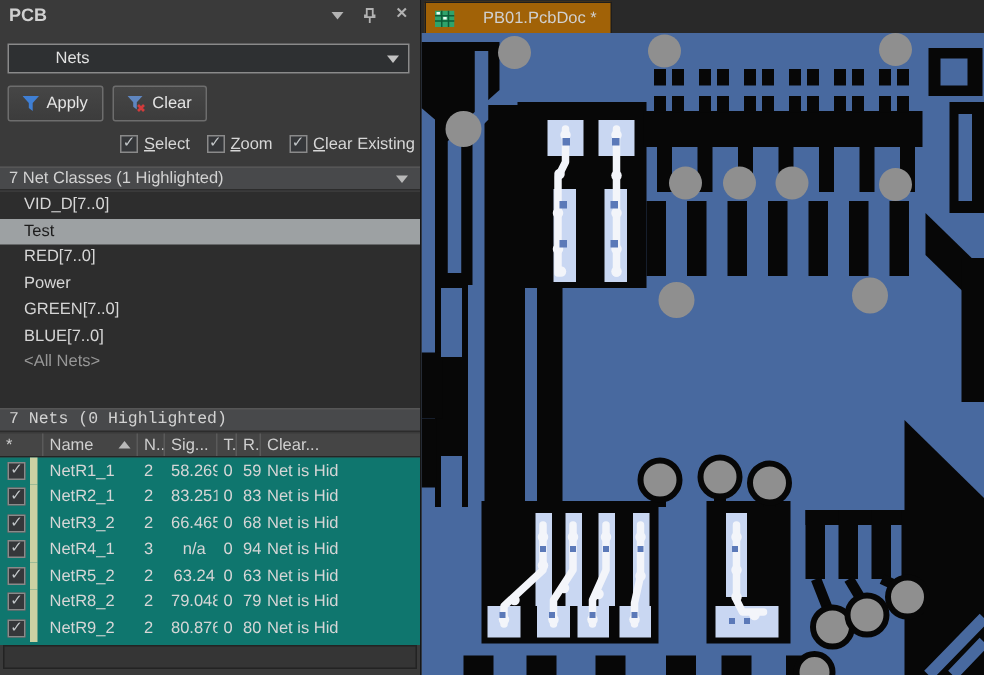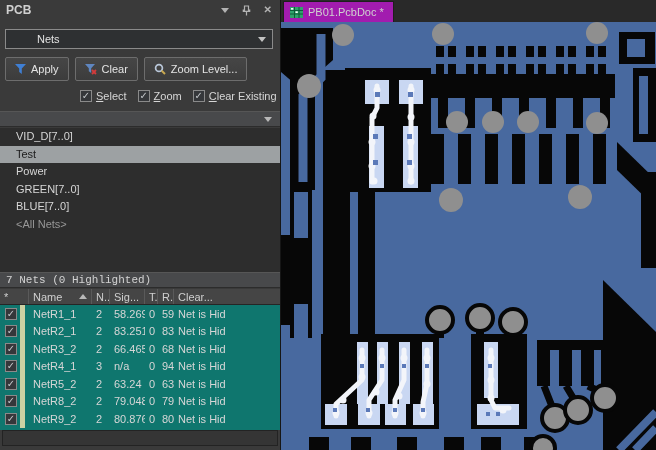--- a/index.html
+++ b/index.html
@@ -59,28 +59,28 @@
       overflow:hidden;white-space:nowrap;}
   .th.star{width:29px;} .th.name{width:63px;} .th.nodes{width:18px;} .th.signal{width:35px;}
   .th.tcol{width:13px;} .th.routed{width:16px;} .th.unrouted{flex:1;border-right:none;}
   .sort-asc{width:0;height:0;border-left:4px solid transparent;border-right:4px solid transparent;
             border-bottom:5px solid #b8b8b8;margin-left:auto;margin-right:4px;}
   #tbody{position:absolute;left:0;top:305px;width:100%;height:125px;background:#0f766e;}
   .trow{height:17.5px;display:flex;align-items:center;color:#d6d6d6;white-space:nowrap;}
   .cbwrap{width:29px;display:flex;align-items:center;padding-left:5px;gap:3px;align-self:stretch;}
   .stripe{width:5px;align-self:stretch;background:var(--net-color-stripe,#ccd1a3);}
   .td{overflow:hidden;padding-left:4px;}
-  .td.name{width:63px;} .td.nodes{width:18px;} .td.signal{width:35px;} .td.tcol{width:13px;}
+  .td.name{width:63px;} .td.nodes{width:18px;} .td.signal{width:35px;text-align:center;} .td.tcol{width:13px;}
   .td.routed{width:16px;} .td.unrouted{flex:1;}
   #hscroll{position:absolute;left:2px;top:430px;width:276px;height:16px;background:#353535;
            border:1px solid #232323;}
   
   #tabbar{position:absolute;left:281px;top:0;width:375px;height:22px;background:#292929;}
-  #doc-tab{position:absolute;left:2px;top:1px;height:21px;background:#a21caf;
-           border:1px solid #1e1e1e;border-bottom:none;display:flex;align-items:center;gap:5px;
+  #doc-tab{position:absolute;left:2px;top:1px;height:21px;background:#a16207;
+           border:1px solid #1e1e1e;border-bottom:none;display:flex;align-items:center;gap:19px;
            padding:0 9px 0 6px;color:#d0d0d0;}
   #pcb-view{position:absolute;left:281px;top:22px;width:375px;height:428px;}
   .cu{fill:var(--copper-dim,#48699f);} .blk{fill:var(--board-black,#070707);}
   .cus{stroke:var(--copper-dim,#48699f);fill:none;}
   .blks{stroke:var(--board-black,#070707);fill:none;}
   .via{fill:var(--via-gray,#8f8f8f);}
   .viar{fill:var(--via-gray,#8f8f8f);stroke:var(--board-black,#070707);stroke-width:4;}
   .hl{fill:var(--pad-highlight,#c9d7f2);}
   .wts{stroke:var(--trace-highlight,#f3f5fa);stroke-width:5;fill:none;stroke-linecap:round;stroke-linejoin:round;}
   .wtd{fill:var(--trace-highlight,#f3f5fa);}
@@ -118,52 +118,47 @@
         </svg>
         <span>Apply</span>
       </span>
       <span class="btn">
         <svg width="12" height="11" viewBox="0 0 12 11">
           <polygon points="0,0 10,0 6.2,4.2 6.2,9 3.8,7.2 3.8,4.2" fill="#5f86c0"></polygon>
           <path d="M7 6 L11 10 M11 6 L7 10" stroke="#d23b3b" stroke-width="1.8"></path>
         </svg>
         <span>Clear</span>
       </span>
-      <span class="btn">
-        <svg width="12" height="12" viewBox="0 0 12 12">
-          <circle cx="5" cy="5" r="3.4" fill="none" stroke="#b9c7d9" stroke-width="1.7"></circle>
-          <path d="M7.6 7.6 L11 11" stroke="#caa94f" stroke-width="2"></path>
-        </svg>
-        <span>Zoom Level...</span>
-      </span>
     </div>
 
 
     <div id="options">
       <span class="cbgroup">
         <span class="cb checked"></span>
         <span class="cblabel"><u>S</u>elect</span>
       </span>
       <span class="cbgroup">
         <span class="cb checked"></span>
         <span class="cblabel"><u>Z</u>oom</span>
       </span>
       <span class="cbgroup">
         <span class="cb checked"></span>
         <span class="cblabel"><u>C</u>lear Existing</span>
       </span>
     </div>
 
     <div class="sect" id="nc-header">
+      <span>7 Net Classes (1 Highlighted)</span>
       <span class="dd-arrow"></span>
     </div>
 
     <div id="nc-list">
       <div class="nc-item">VID_D[7..0]</div>
       <div class="nc-item selected">Test</div>
+      <div class="nc-item">RED[7..0]</div>
       <div class="nc-item">Power</div>
       <div class="nc-item">GREEN[7..0]</div>
       <div class="nc-item">BLUE[7..0]</div>
       <div class="nc-item muted">&lt;All Nets&gt;</div>
     </div>
 
     <div class="sect" id="nets-header">
       <span>7 Nets (0 Highlighted)</span>
     </div>
 

